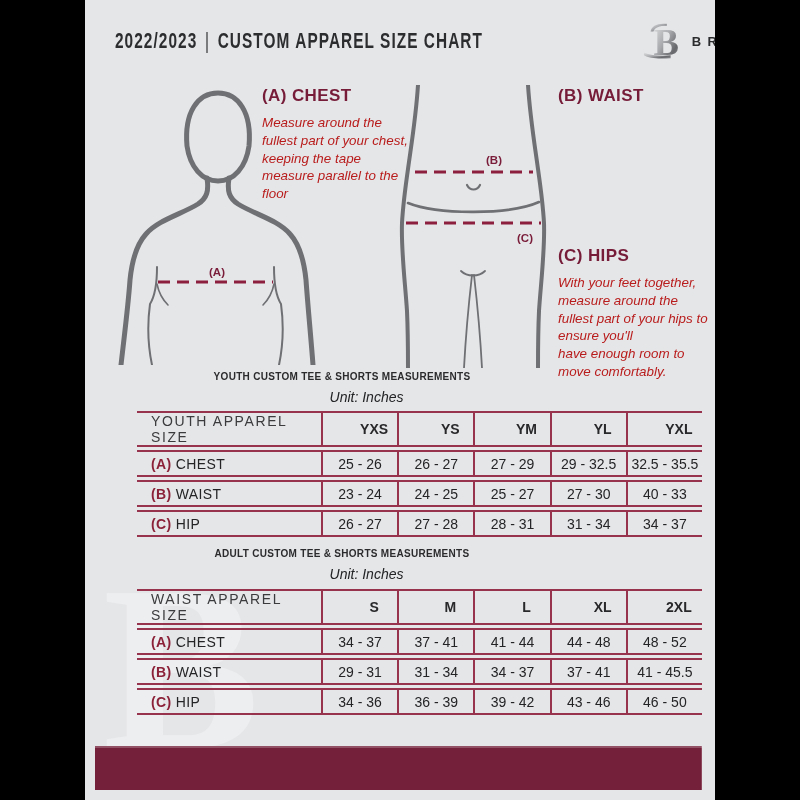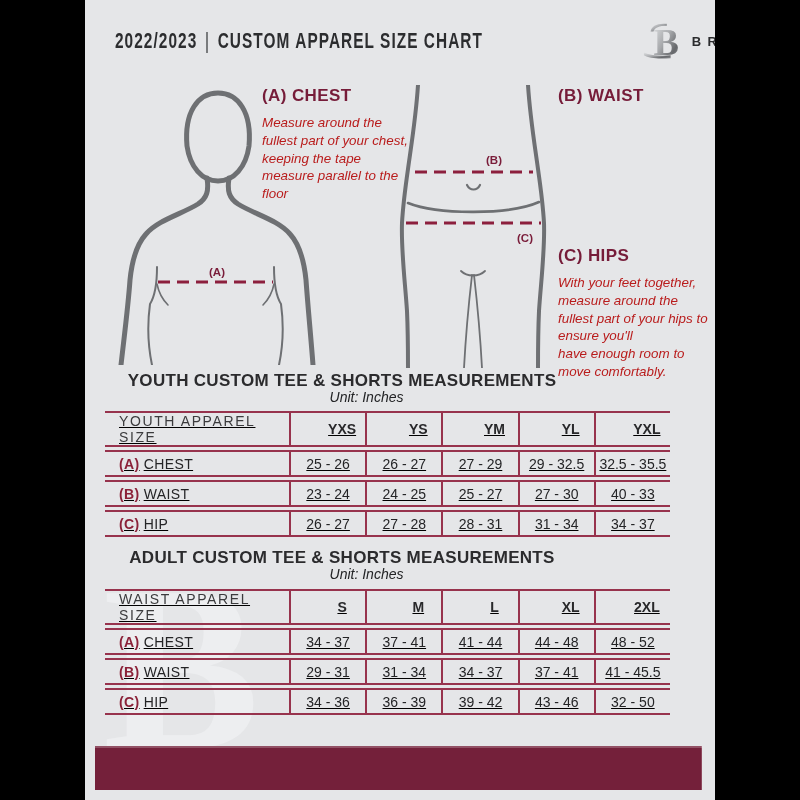--- a/index.html
+++ b/index.html
@@ -26,27 +26,27 @@
   .fig-body { stroke:#6e7073; fill:none; stroke-linecap:round; }
   .dash { stroke:#8c1f3d; stroke-width:3.2; fill:none; stroke-dasharray:12 7; }
   .fig-label { font-family:"Liberation Sans", sans-serif; font-weight:bold; font-size:11.5px; fill:#7a1d3a; }
 
   .measure-block { position:absolute; z-index:1; }
   .measure-heading { font-weight:bold; font-size:17px; letter-spacing:0.4px; color:#761c39; margin-bottom:8px; }
   .measure-desc { font-style:italic; font-size:13.4px; line-height:1.33; color:#b91c1c; white-space:pre-line; }
 
   
   .section-title { position:absolute; left:0; width:514px; text-align:center; z-index:1;
-                   font-weight:bold; font-size:17px; letter-spacing:0.3px; color:#2b2b2d; }
+                   font-weight:bold; font-size:10px; letter-spacing:0.3px; color:#2b2b2d; }
   .section-unit { position:absolute; left:0; width:563px; text-align:center; z-index:1;
                   font-style:italic; font-size:14px; color:#222325; }
 
   
-  table.size-table { position:absolute; left:20px; width:565px; z-index:1;
-                     border-collapse:separate; border-spacing:0 3px; table-layout:fixed;text-decoration:underline; }
+  table.size-table { position:absolute; left:52px; width:565px; z-index:1;
+                     border-collapse:separate; border-spacing:0 3px; table-layout:fixed; }
   table.size-table col.c0 { width:184px; }
   table.size-table col.cv { width:76.2px; }
   table.size-table th, table.size-table td {
       border-top:2px solid #97334d; border-bottom:2px solid #97334d;
       height:27px; text-align:center; vertical-align:middle;
       font-size:14px; color:#242426; background:transparent; }
   table.size-table th { font-weight:bold; color:#28282a;padding-left:28px; }
   table.size-table th.label-col { font-weight:normal; letter-spacing:1.6px; font-size:14px; color:#3b3b3d; }
   table.size-table .label-col { text-align:left; padding-left:14px; }
   table.size-table th:not(.label-col), table.size-table td:not(.label-col) { border-left:2px solid #97334d; }
@@ -222,20 +222,20 @@
           <td>34 - 37</td>
           <td>37 - 41</td>
           <td>41 - 45.5</td>
         </tr>
         <tr>
           <td class="label-col row-label"><span class="prefix">(C)</span><span>HIP</span></td>
           <td>34 - 36</td>
           <td>36 - 39</td>
           <td>39 - 42</td>
           <td>43 - 46</td>
-          <td>32 - 50</td>
+          <td>46 - 50</td>
         </tr>
       </tbody>
     </table>
 
     <div class="footer-bar"></div>
   </div>
 </div>
 
 </body></html>

